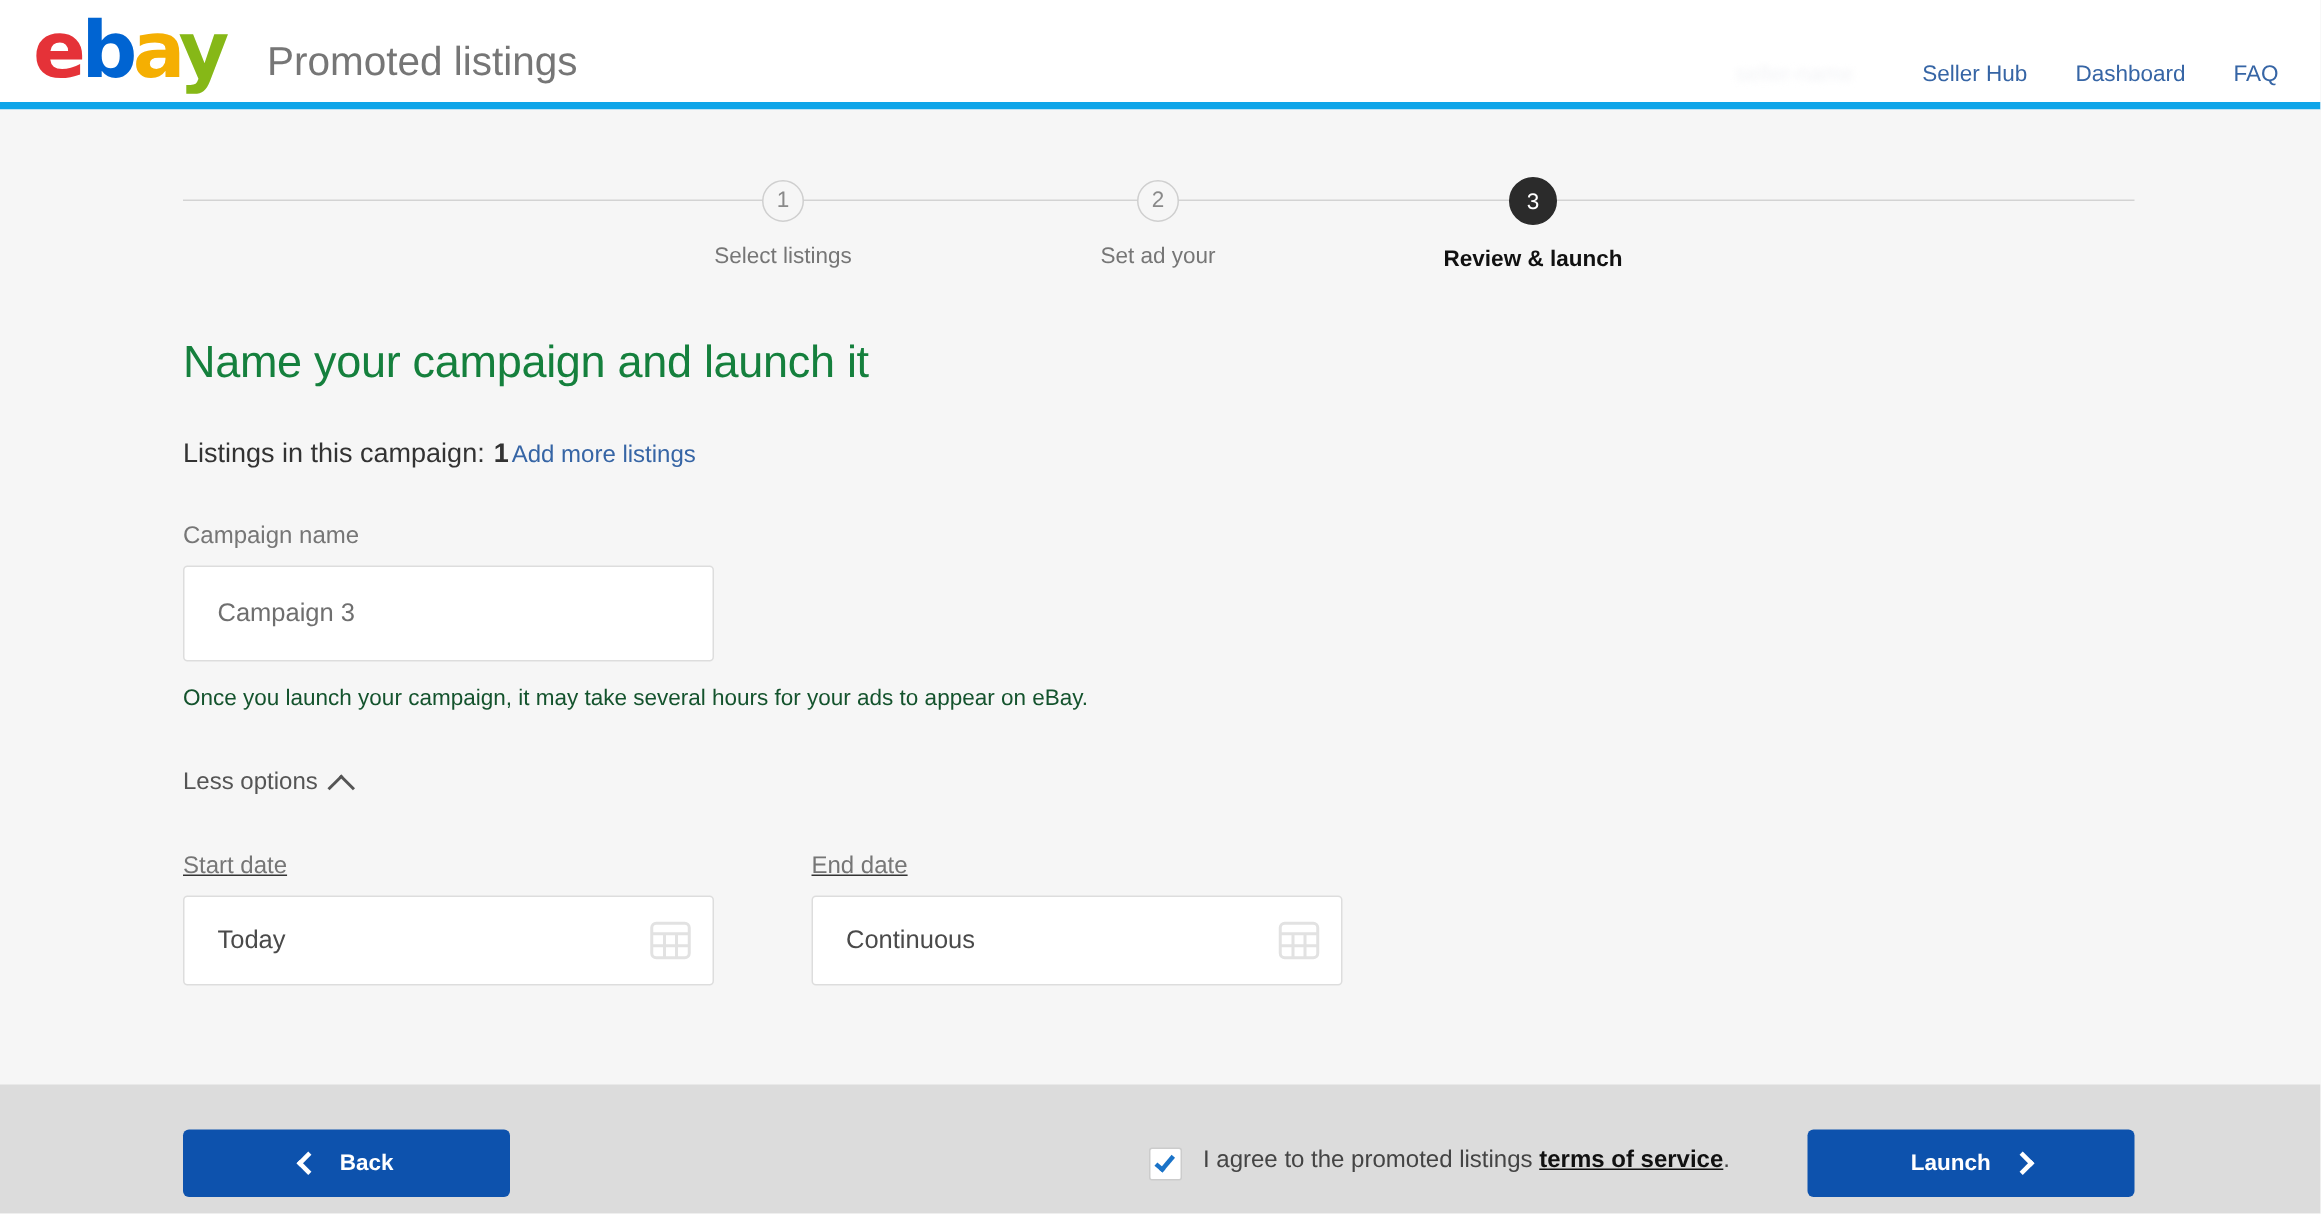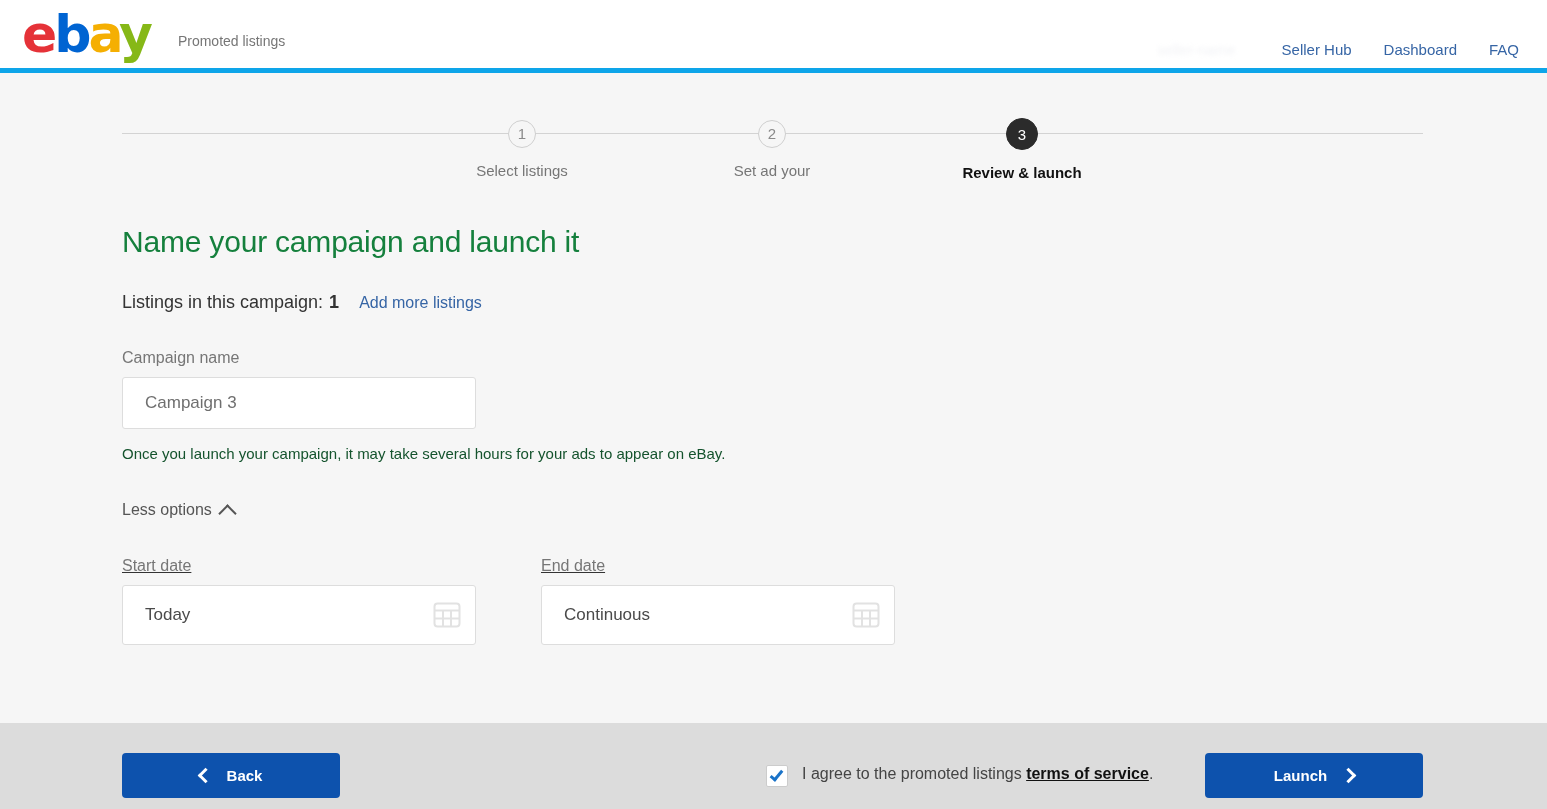--- a/index.html
+++ b/index.html
@@ -40,21 +40,21 @@
     line-height: 1;
     display: inline-block;
     user-select: none;
   }
   .ebay-logo .l-e { color: #e53238; }
   .ebay-logo .l-b { color: #0064d2; }
   .ebay-logo .l-a { color: #f5af02; }
   .ebay-logo .l-y { color: #86b817; }
   .app-title {
     margin-left: 28px;
-    font-size: 14px;
+    font-size: 27px;
     color: #767676;
     font-weight: 400;
     position: relative;
     top: 7px;
   }
   .header-nav {
     position: absolute;
     right: 28px;
     top: 41px;
     display: flex;
@@ -160,33 +160,33 @@
     gap: 0;
   }
   .listing-count-row .count-val {
     font-weight: bold;
     margin-left: 6px;
   }
   .link-inline {
     color: #3665a5;
     text-decoration: none;
     font-size: 16px;
-    margin-left: 20px;
+    margin-left: 2px;
   }
 
   .field-label {
     font-size: 16px;
     color: #767676;
     margin-bottom: 10px;
   }
   .form-group { margin-top: 36px; }
 
   .text-input {
     width: 354px;
-    height: 52px;
+    height: 64px;
     background: #ffffff;
     border: 1px solid #dddddd;
     border-radius: 3px;
     padding: 0 22px;
     font-size: 17px;
     font-family: "Liberation Sans", sans-serif;
     color: #6f6f6f;
     outline: none;
   }
   .text-input::placeholder { color: #8c8c8c; }

